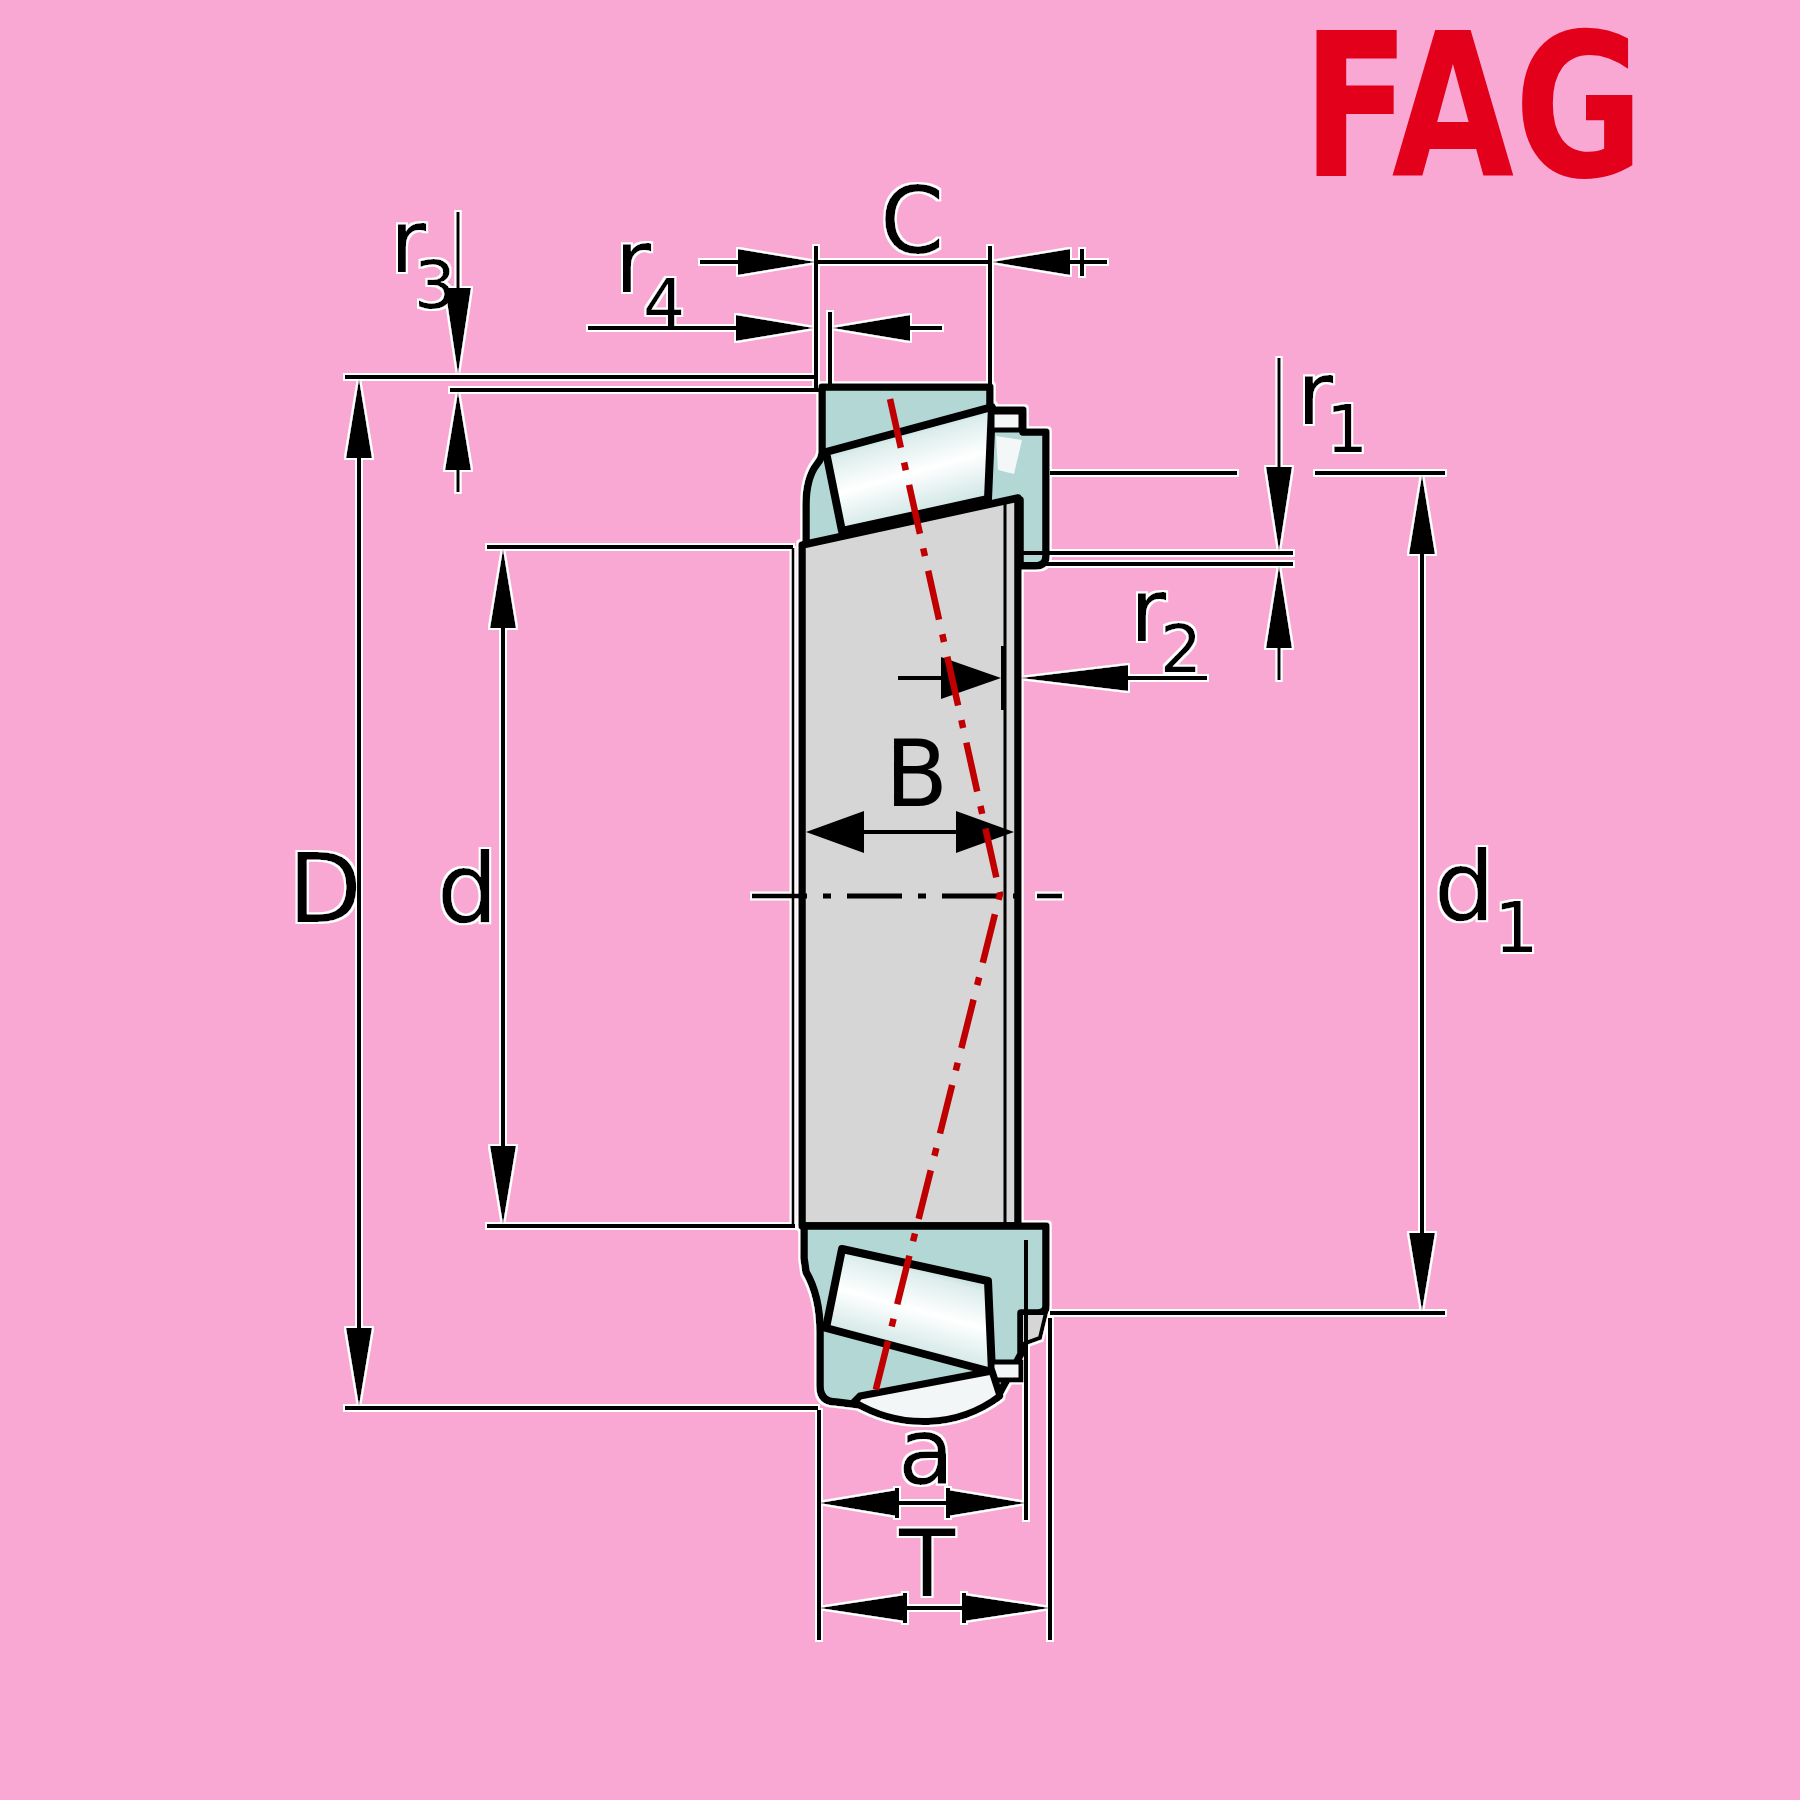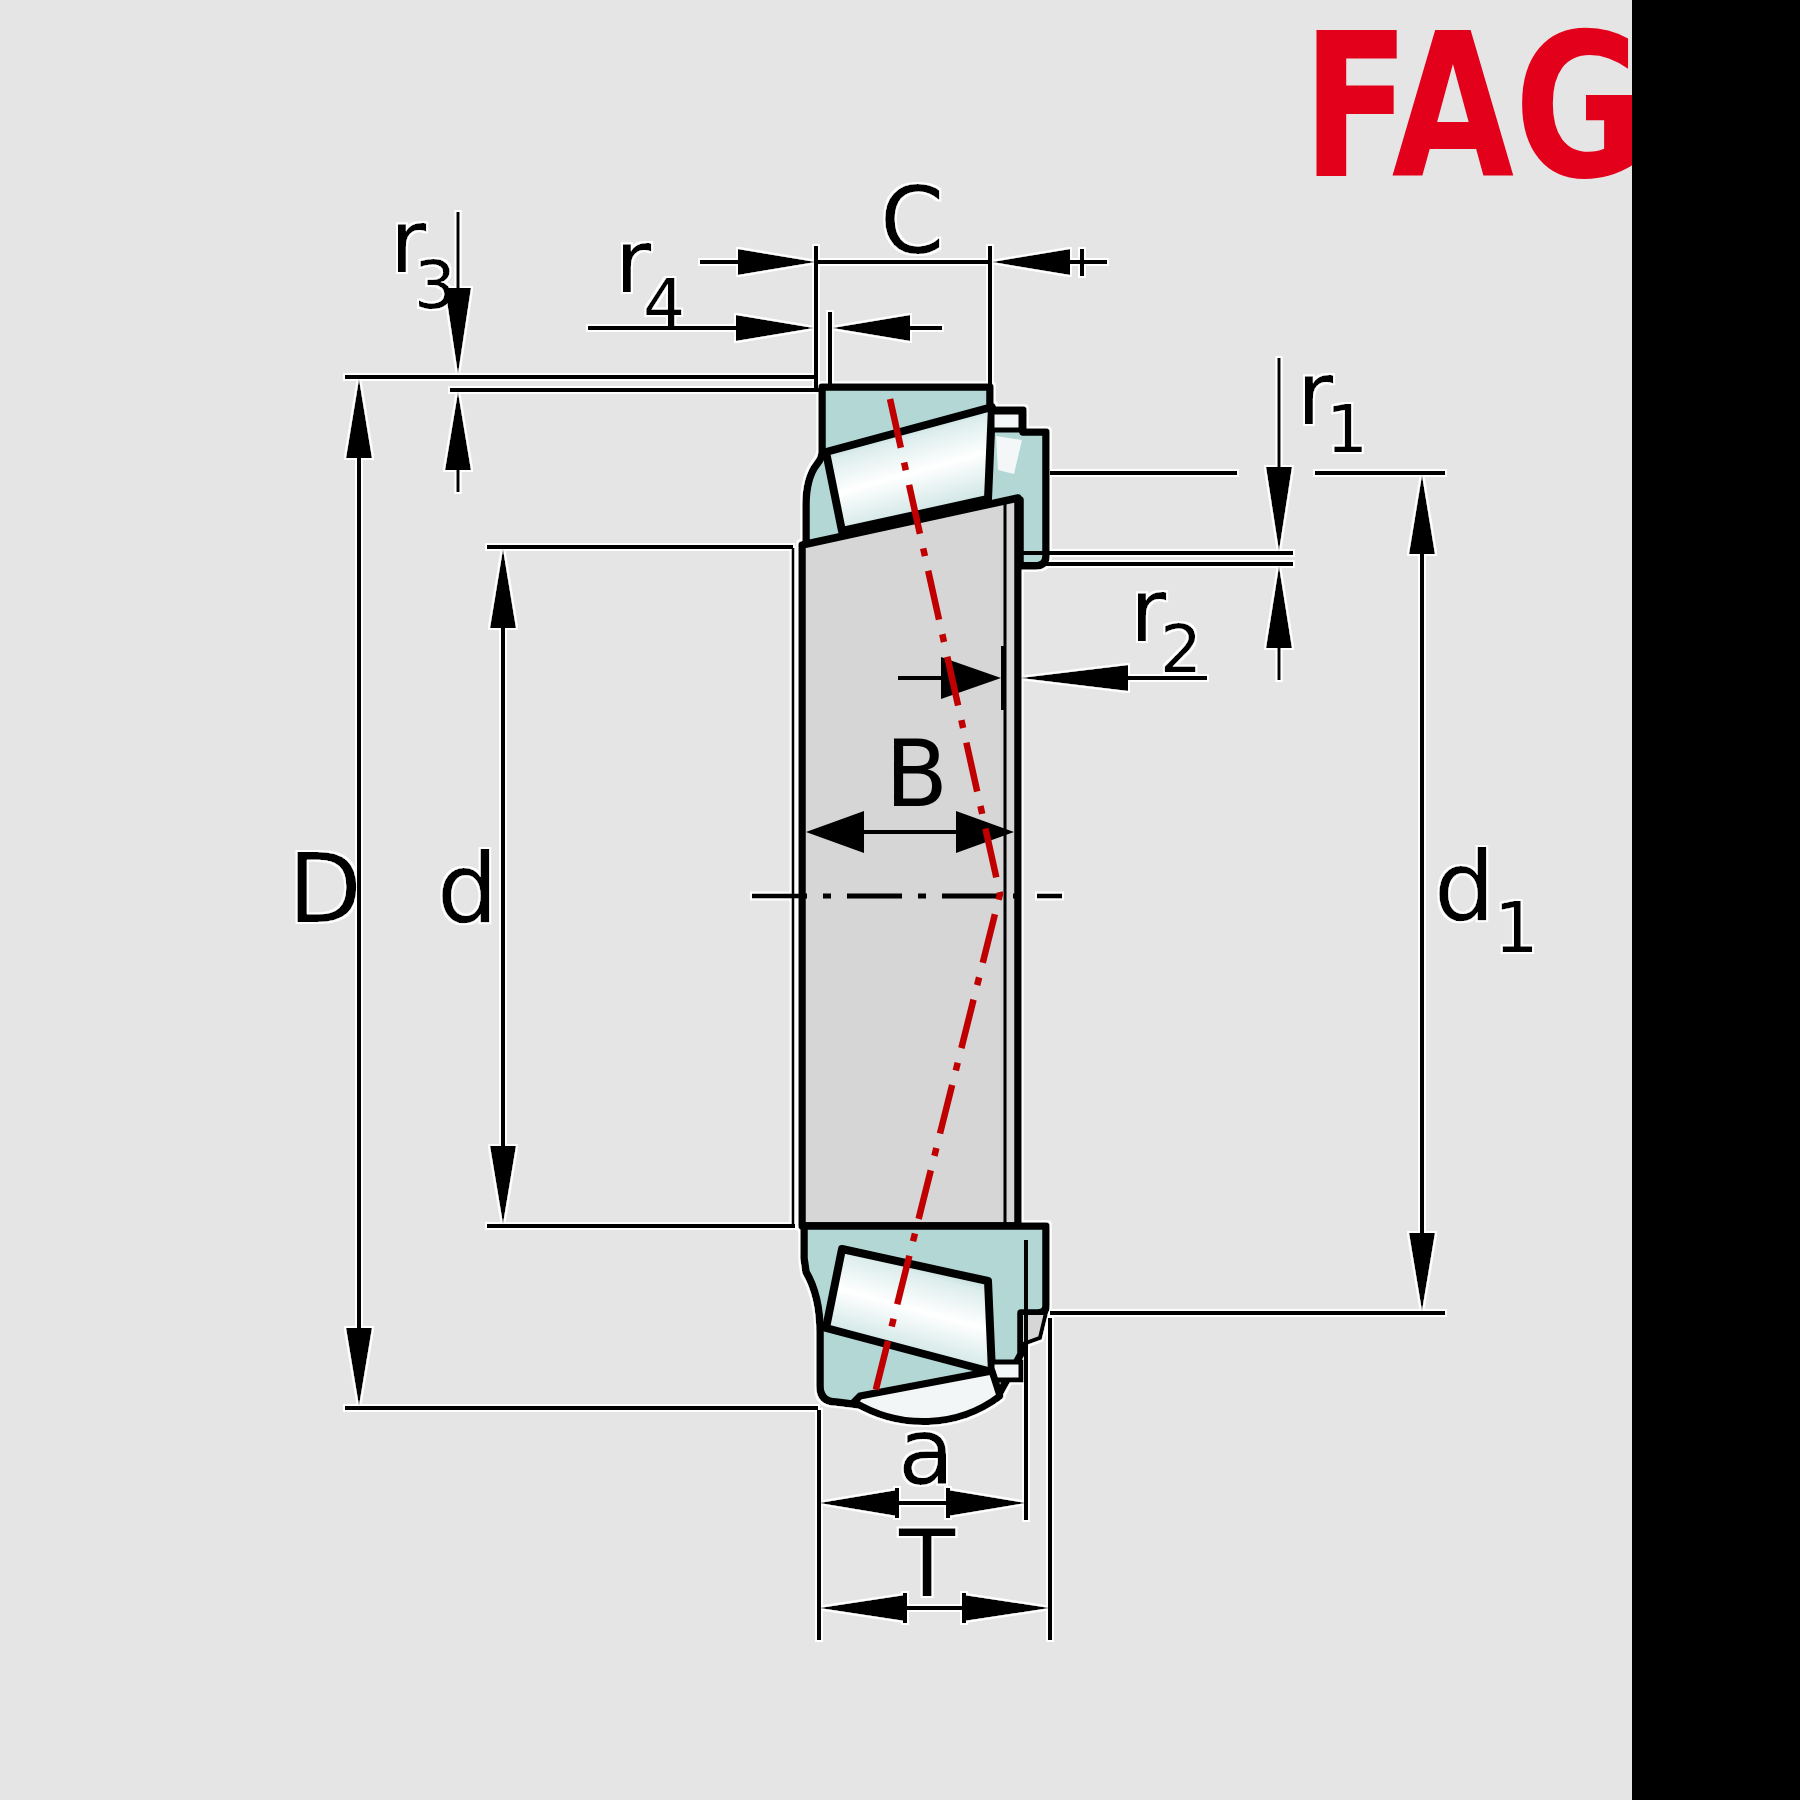--- a/index.html
+++ b/index.html
@@ -1,17 +1,17 @@
 <!DOCTYPE html>
 <html><head>
 <meta charset="utf-8">
 <style>
   html,body{margin:0;padding:0;background:#000;}
   #stage{
-    position:relative;width:1632px;height:1800px;background:#e5e5e5;
+    position:relative;width:1800px;height:1800px;background:#f9a8d4;
     font-family:"DejaVu Sans","Liberation Sans",sans-serif;
     overflow:hidden;
   }
   svg{display:block;width:1800px;height:1800px;}
   .lbl{fill:#000;font-family:"DejaVu Sans","Liberation Sans",sans-serif;font-weight:400;}
   .logo{font-family:"DejaVu Sans","Liberation Sans",sans-serif;font-weight:bold;}
 </style>
 </head>
 <body>
 

